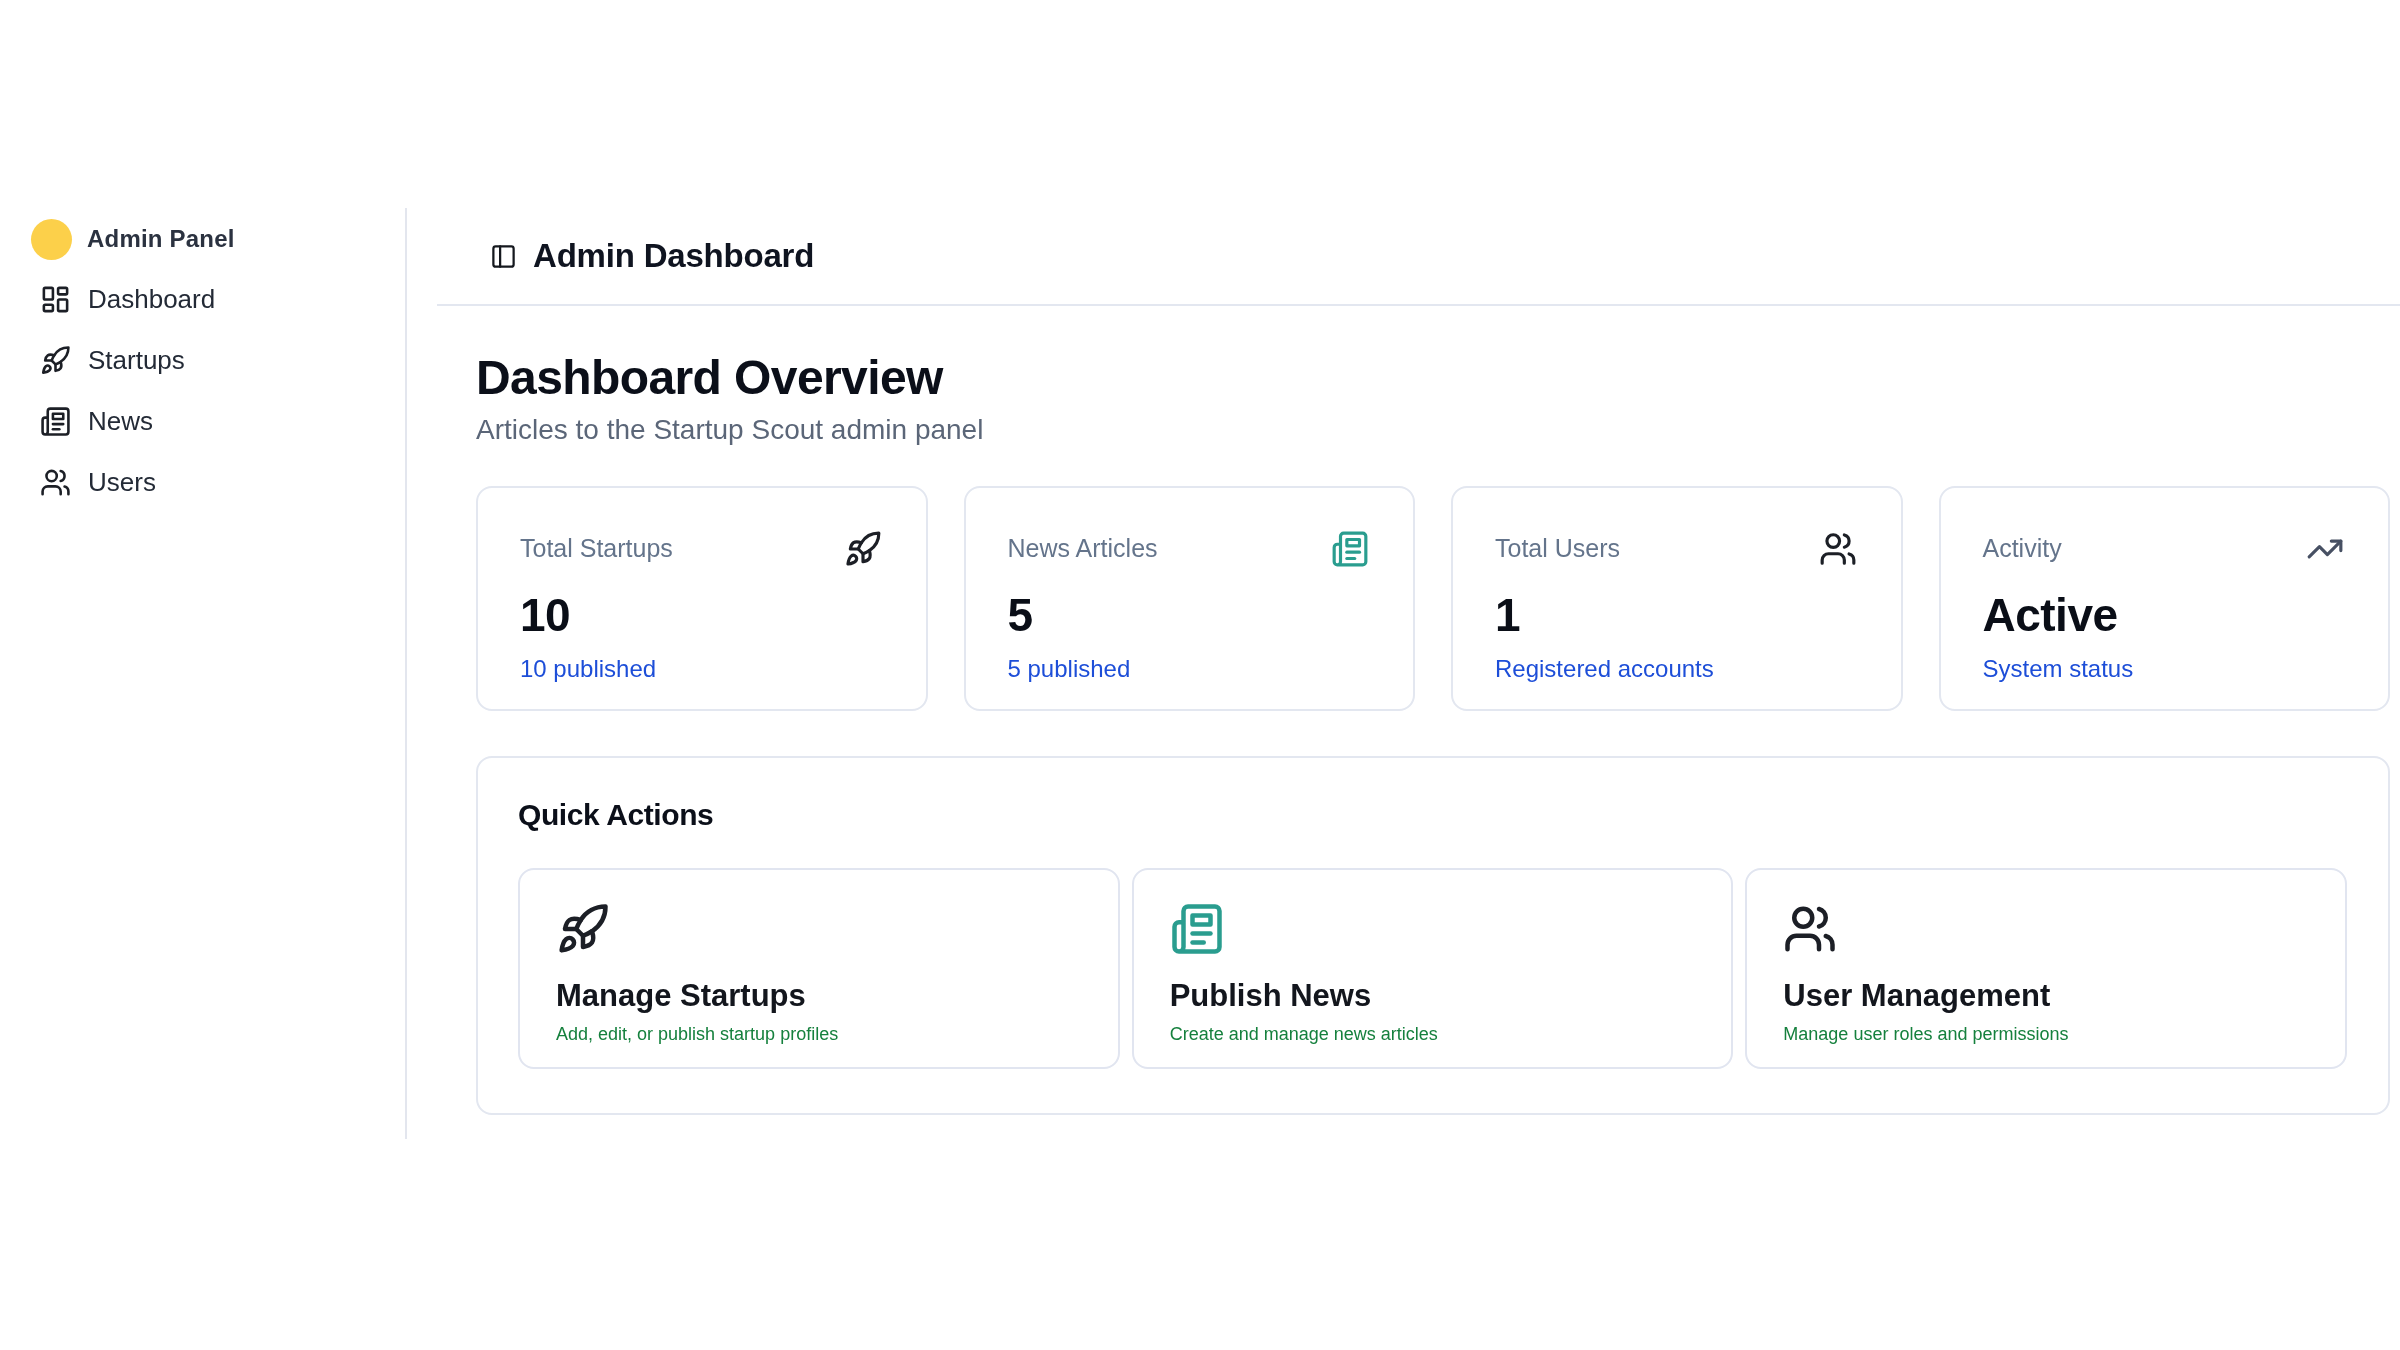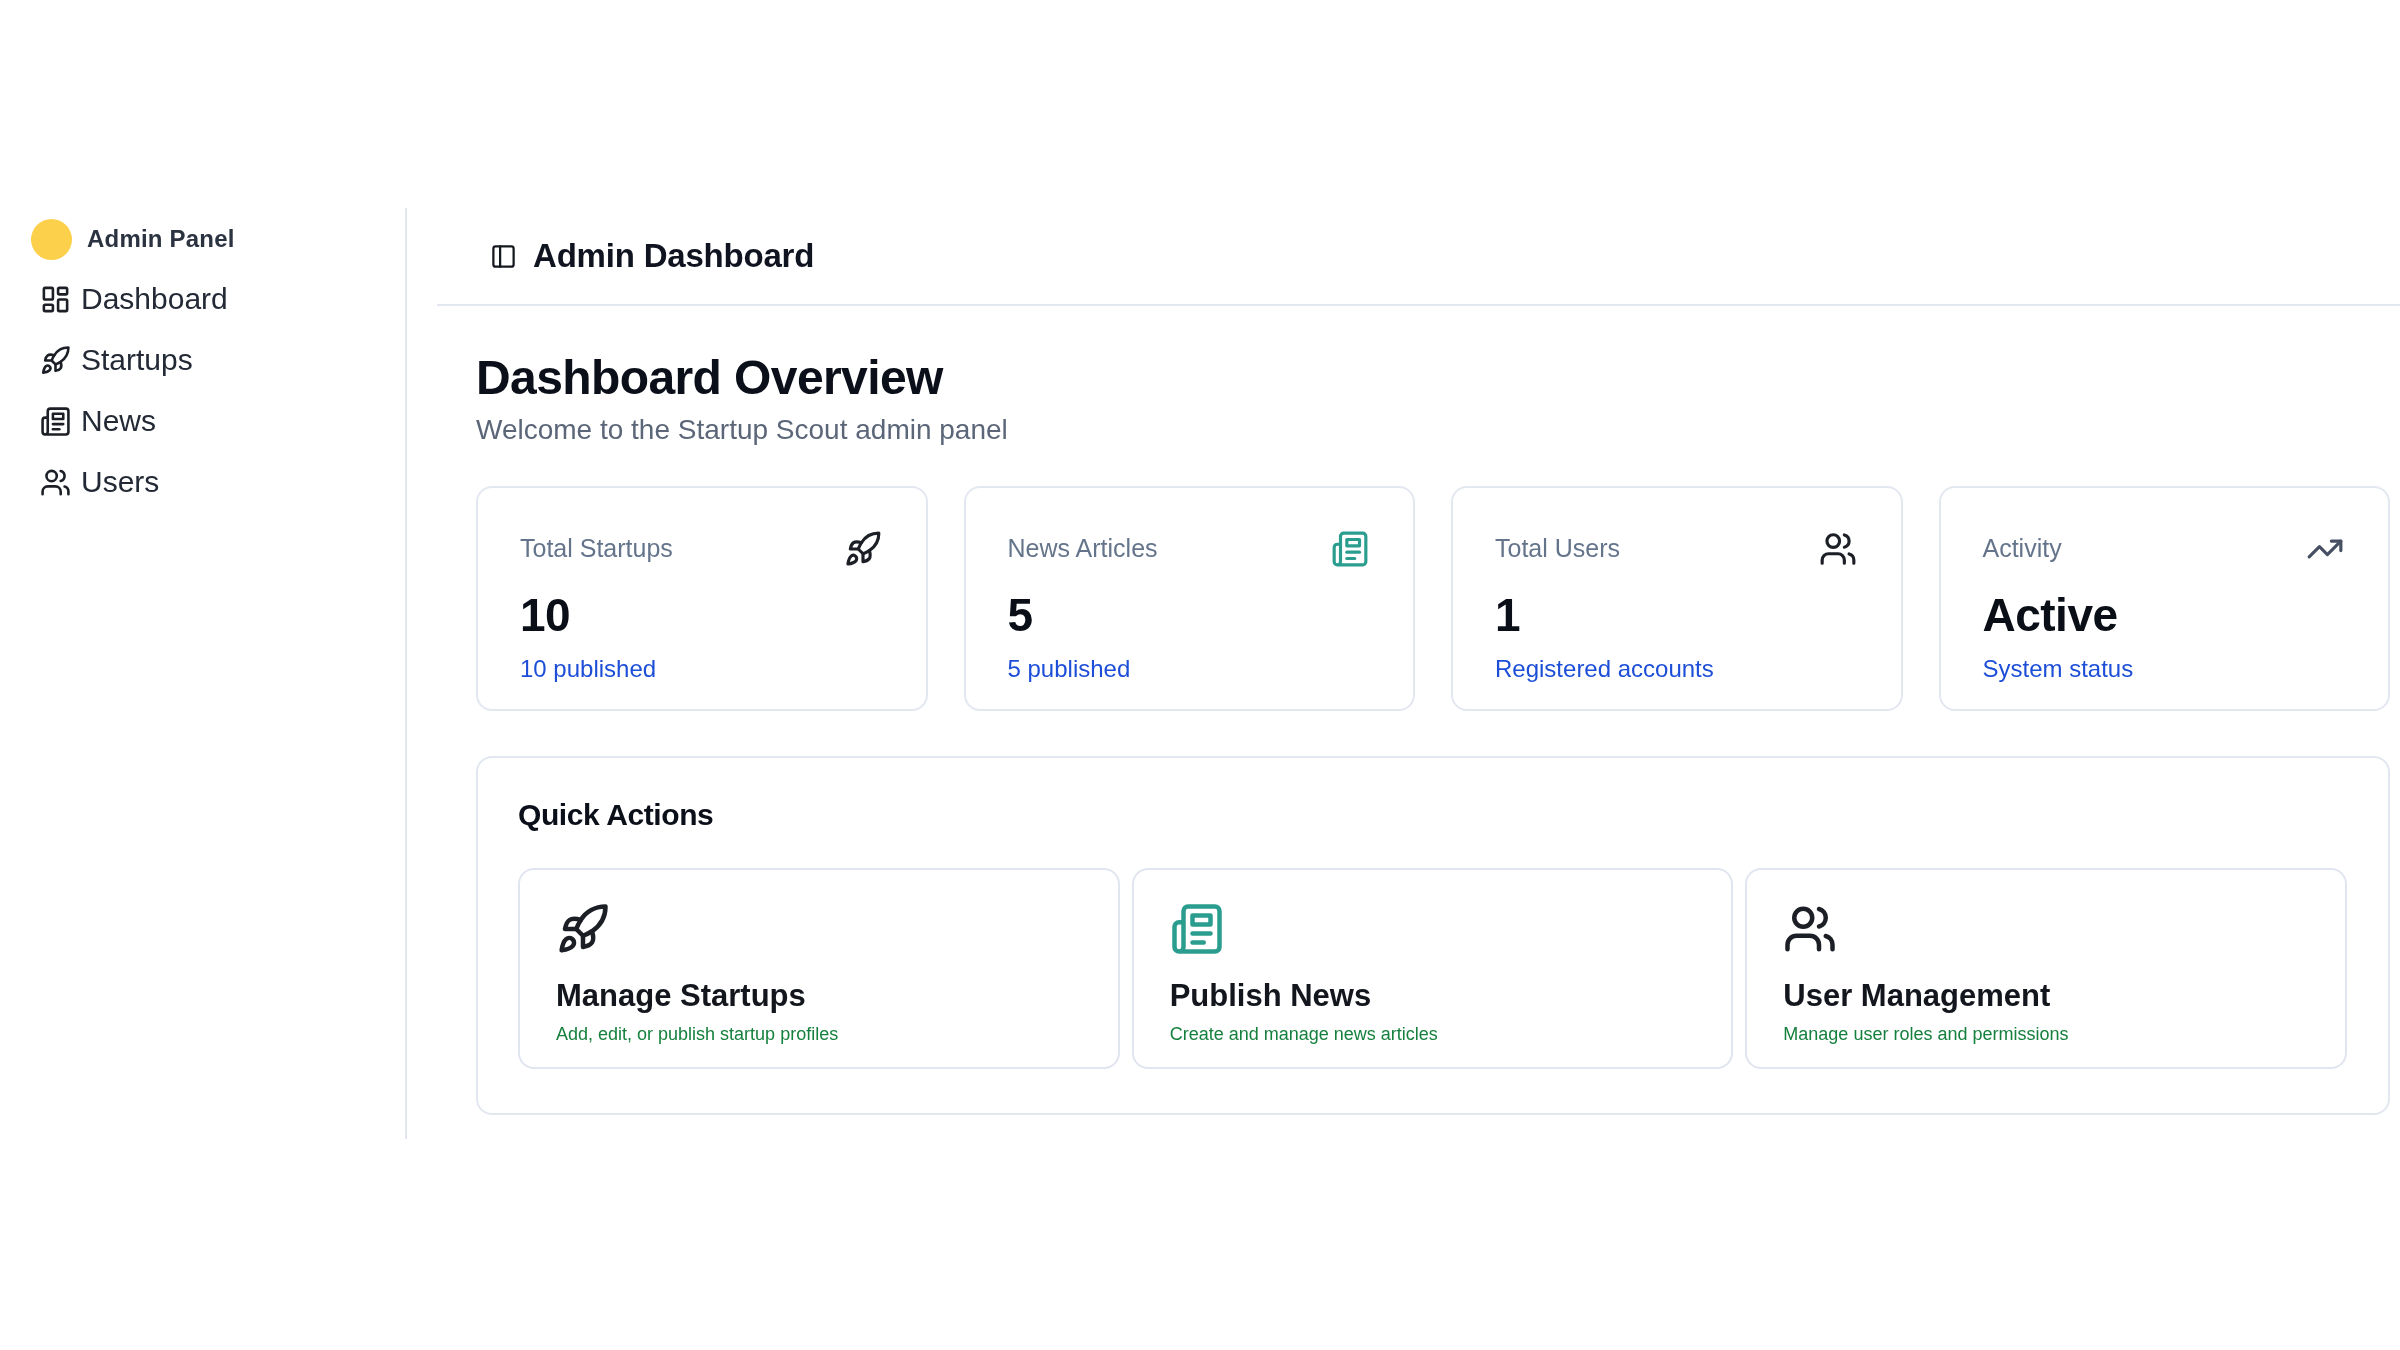--- a/index.html
+++ b/index.html
@@ -6,22 +6,22 @@
   html,body { width:2400px; height:1350px; background:#ffffff; overflow:hidden;
               font-family:"Liberation Sans","DejaVu Sans",sans-serif; color:#111827; }
   .app { position:absolute; top:208px; left:0; width:2400px; height:931px; display:flex;margin-left:24px; }
 
   
   .sidebar { width:383px; height:100%; border-right:2px solid #e3e6ee; padding:8px 10px 0 7px; flex:none; background:#fff; }
   .brand { display:flex; align-items:center; gap:15px; height:46px; margin-bottom:10px; cursor:default; }
   .brand-logo { width:41px; height:41px; border-radius:50%; background:#fcd04a; flex:none; }
   .brand-name { font-size:24px; font-weight:bold; color:#2b3240; letter-spacing:.2px; }
   .nav { display:flex; flex-direction:column; gap:7px; }
-  .nav-item { display:flex; align-items:center; gap:10px; height:54px; padding-left:9px; border-radius:12px;
-              font-size:30px; color:#232a36; text-decoration:none; cursor:pointer; }
+  .nav-item { display:flex; align-items:center; gap:17px; height:54px; padding-left:9px; border-radius:12px;
+              font-size:26px; color:#232a36; text-decoration:none; cursor:pointer; }
   .nav-item svg { width:31px; height:31px; color:#1c1f26; flex:none; }
 
   
   .main-col { flex:1; min-width:0; display:flex; flex-direction:column; }
   .topbar { height:98px; margin-left:30px; border-bottom:2px solid #e3e7f0;
             display:flex; align-items:center; padding-left:53px; gap:15px; }
   .toggle-btn { background:none; border:none; cursor:pointer; width:28px; height:28px; display:flex; align-items:center; }
   .toggle-btn svg { width:27px; height:27px; color:#15181e; }
   .topbar-title { font-size:33px; font-weight:bold; color:#0f1420; letter-spacing:-.2px; }
 
@@ -137,21 +137,21 @@
       <button class="toggle-btn">
         <svg viewBox="0 0 24 24" fill="none" stroke="currentColor" stroke-width="2" stroke-linecap="round" stroke-linejoin="round">
             <use href="#i-panel-left"></use>
           </svg>
       </button>
       <span class="topbar-title">Admin Dashboard</span>
     </header>
 
     <main>
       <h1 class="page-title">Dashboard Overview</h1>
-      <p class="page-subtitle">Welcome to the Startup Scout admin panel</p>
+      <p class="page-subtitle">Articles to the Startup Scout admin panel</p>
 
       <section class="stats">
         <div class="stat-card">
           <div class="stat-top">
             <span class="stat-label">Total Startups</span>
             <svg class="ink" viewBox="0 0 24 24" fill="none" stroke="currentColor" stroke-width="2" stroke-linecap="round" stroke-linejoin="round">
                 <use href="#i-rocket"></use>
               </svg>
           </div>
           <div class="stat-value">10</div>

